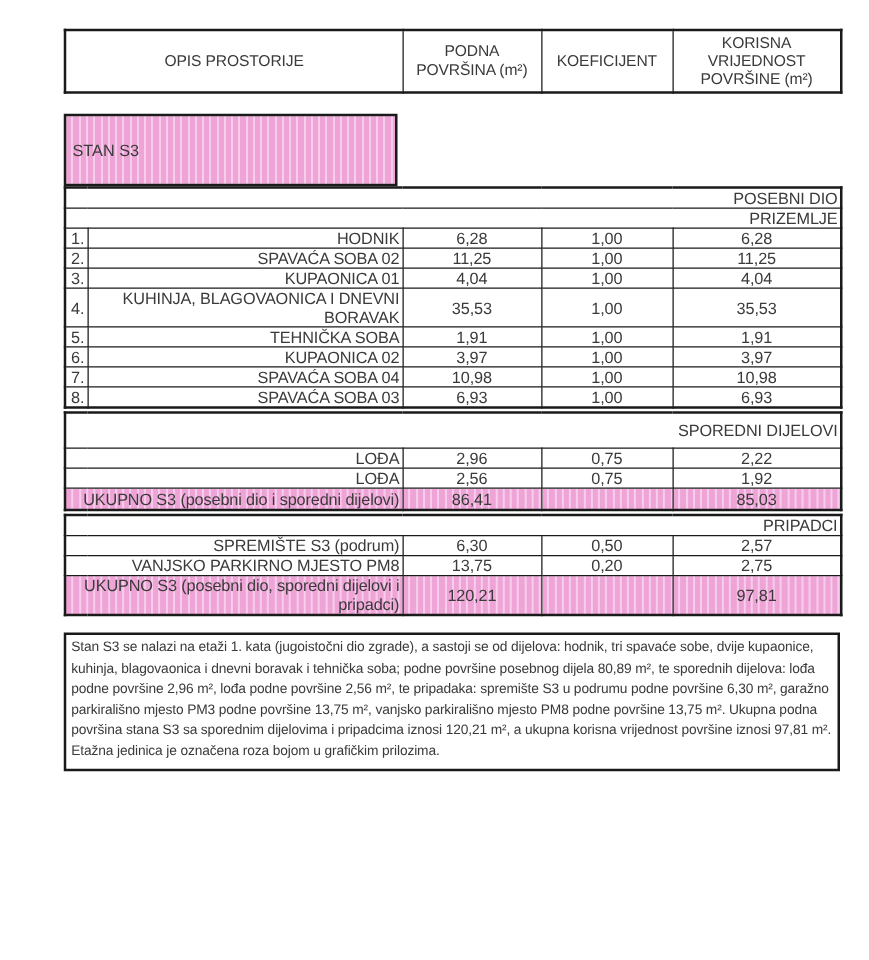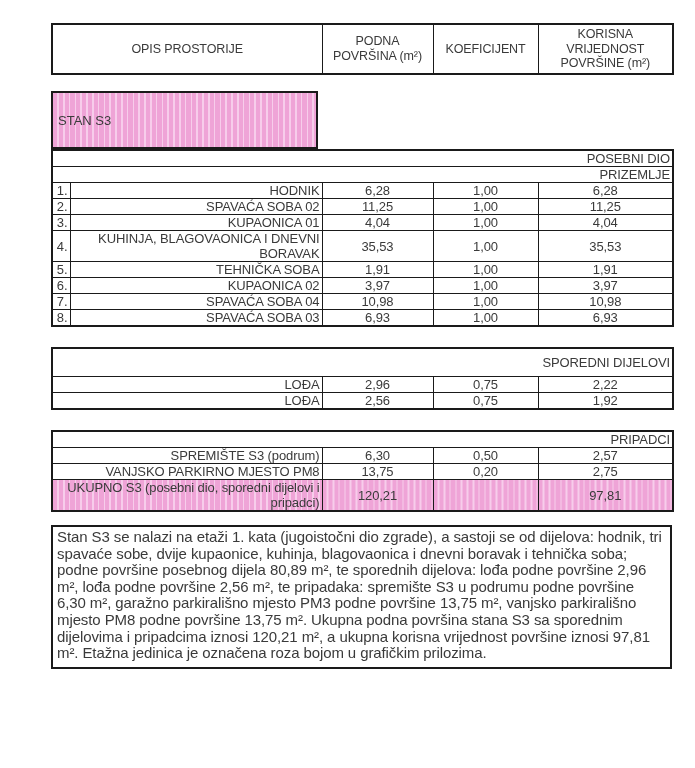--- a/index.html
+++ b/index.html
@@ -21,35 +21,35 @@
   .stan{
     margin-top:16px;width:267px;height:58px;border:2px solid #1a1a1a;
     box-sizing:border-box;display:flex;align-items:center;
     padding-left:5px;font-size:13px;
   }
   .pinkbg{
     background:repeating-linear-gradient(90deg,
       #efa4d7 0px,#efa4d7 4.2px,#f7cdeb 4.2px,#f7cdeb 5.8px);
   }
   
-  table.sec{margin-top:20px;font-size:13px;letter-spacing:-0.1px;}
+  table.sec{margin-top:2px;font-size:13px;letter-spacing:-0.1px;}
   table.sec:first-of-type{margin-top:0;}
   td.title{text-align:right;height:15px;}
   td.title.tall{height:27px;vertical-align:middle;}
   td.subtitle{text-align:right;height:15px;padding-left:2px;}
   tr.data td{height:14px;}
   td.num{text-align:right;padding-right:1px;}
   td.name{text-align:right;padding-left:3px;}
   td.val{text-align:center;padding-right:3px;}
   tr.total td{height:16px;}
   
   .footer{
     margin-top:13px;border:2px solid #1a1a1a;
     padding:2px 5px 5px 4px;
-    font-size:15px;line-height:16.6px;letter-spacing:-0.1px;
+    font-size:11px;line-height:16.6px;letter-spacing:-0.1px;
     text-align:left;
   }
 </style>
 </head>
 <body>
 
 <div class="doc">
 
   <table class="grid hdr">
     <colgroup>
@@ -163,20 +163,26 @@
             <td class="val">2,96</td>
             <td class="val">0,75</td>
             <td class="val">2,22</td>
           </tr>
           <tr class="data">
             <td class="name" colspan="2">LOĐA</td>
             <td class="val">2,56</td>
             <td class="val">0,75</td>
             <td class="val">1,92</td>
           </tr>
+          <tr class="total">
+            <td class="name pinkbg" colspan="2">UKUPNO S3 (posebni dio i sporedni dijelovi)</td>
+            <td class="val pinkbg">86,41</td>
+            <td class="val pinkbg"></td>
+            <td class="val pinkbg">85,03</td>
+          </tr>
         </tbody>
       </table>
       <table class="grid sec">
         <colgroup>
           <col style="width:18px">
           <col style="width:252px">
           <col style="width:111px">
           <col style="width:105px">
           <col style="width:135px">
         </colgroup>

